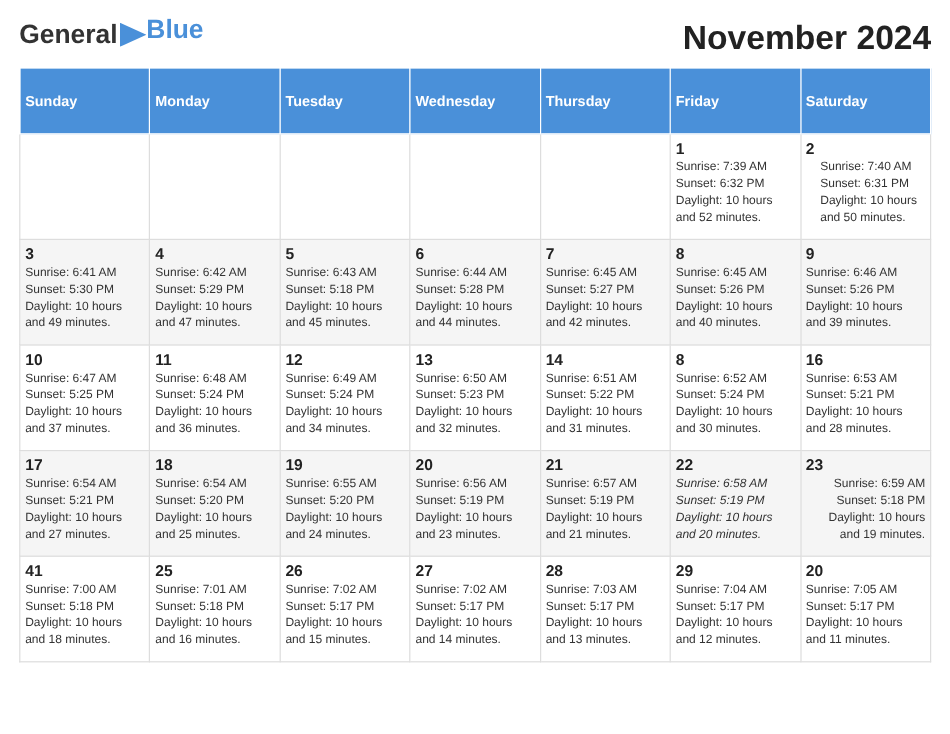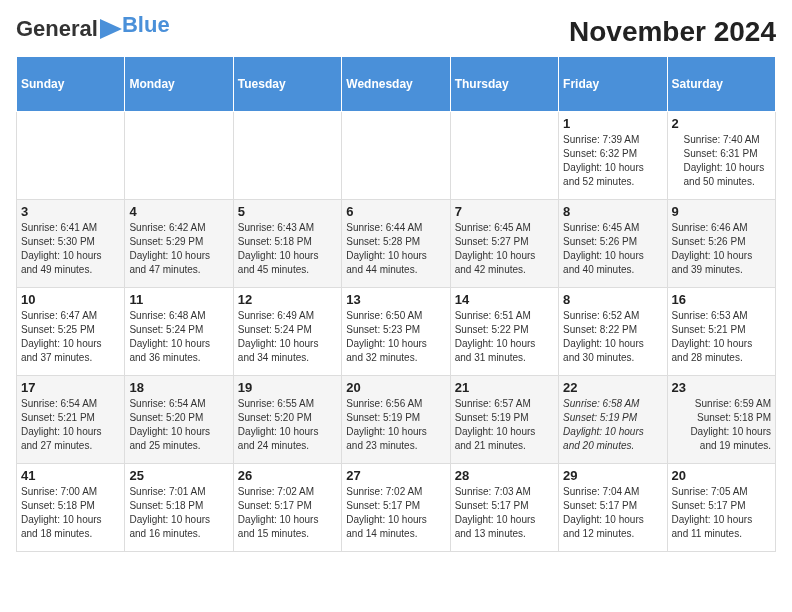--- a/index.html
+++ b/index.html
@@ -210,21 +210,21 @@
         <td>
           <span class="day-num">14</span>
           <div class="day-info" style="white-space: pre-line;">Sunrise: 6:51 AM
 Sunset: 5:22 PM
 Daylight: 10 hours
 and 31 minutes.</div>
         </td>
         <td>
           <span class="day-num">8</span>
           <div class="day-info" style="white-space: pre-line;">Sunrise: 6:52 AM
-Sunset: 8:22 PM
+Sunset: 5:24 PM
 Daylight: 10 hours
 and 30 minutes.</div>
         </td>
         <td>
           <span class="day-num">16</span>
           <div class="day-info" style="white-space: pre-line;">Sunrise: 6:53 AM
 Sunset: 5:21 PM
 Daylight: 10 hours
 and 28 minutes.</div>
         </td>

